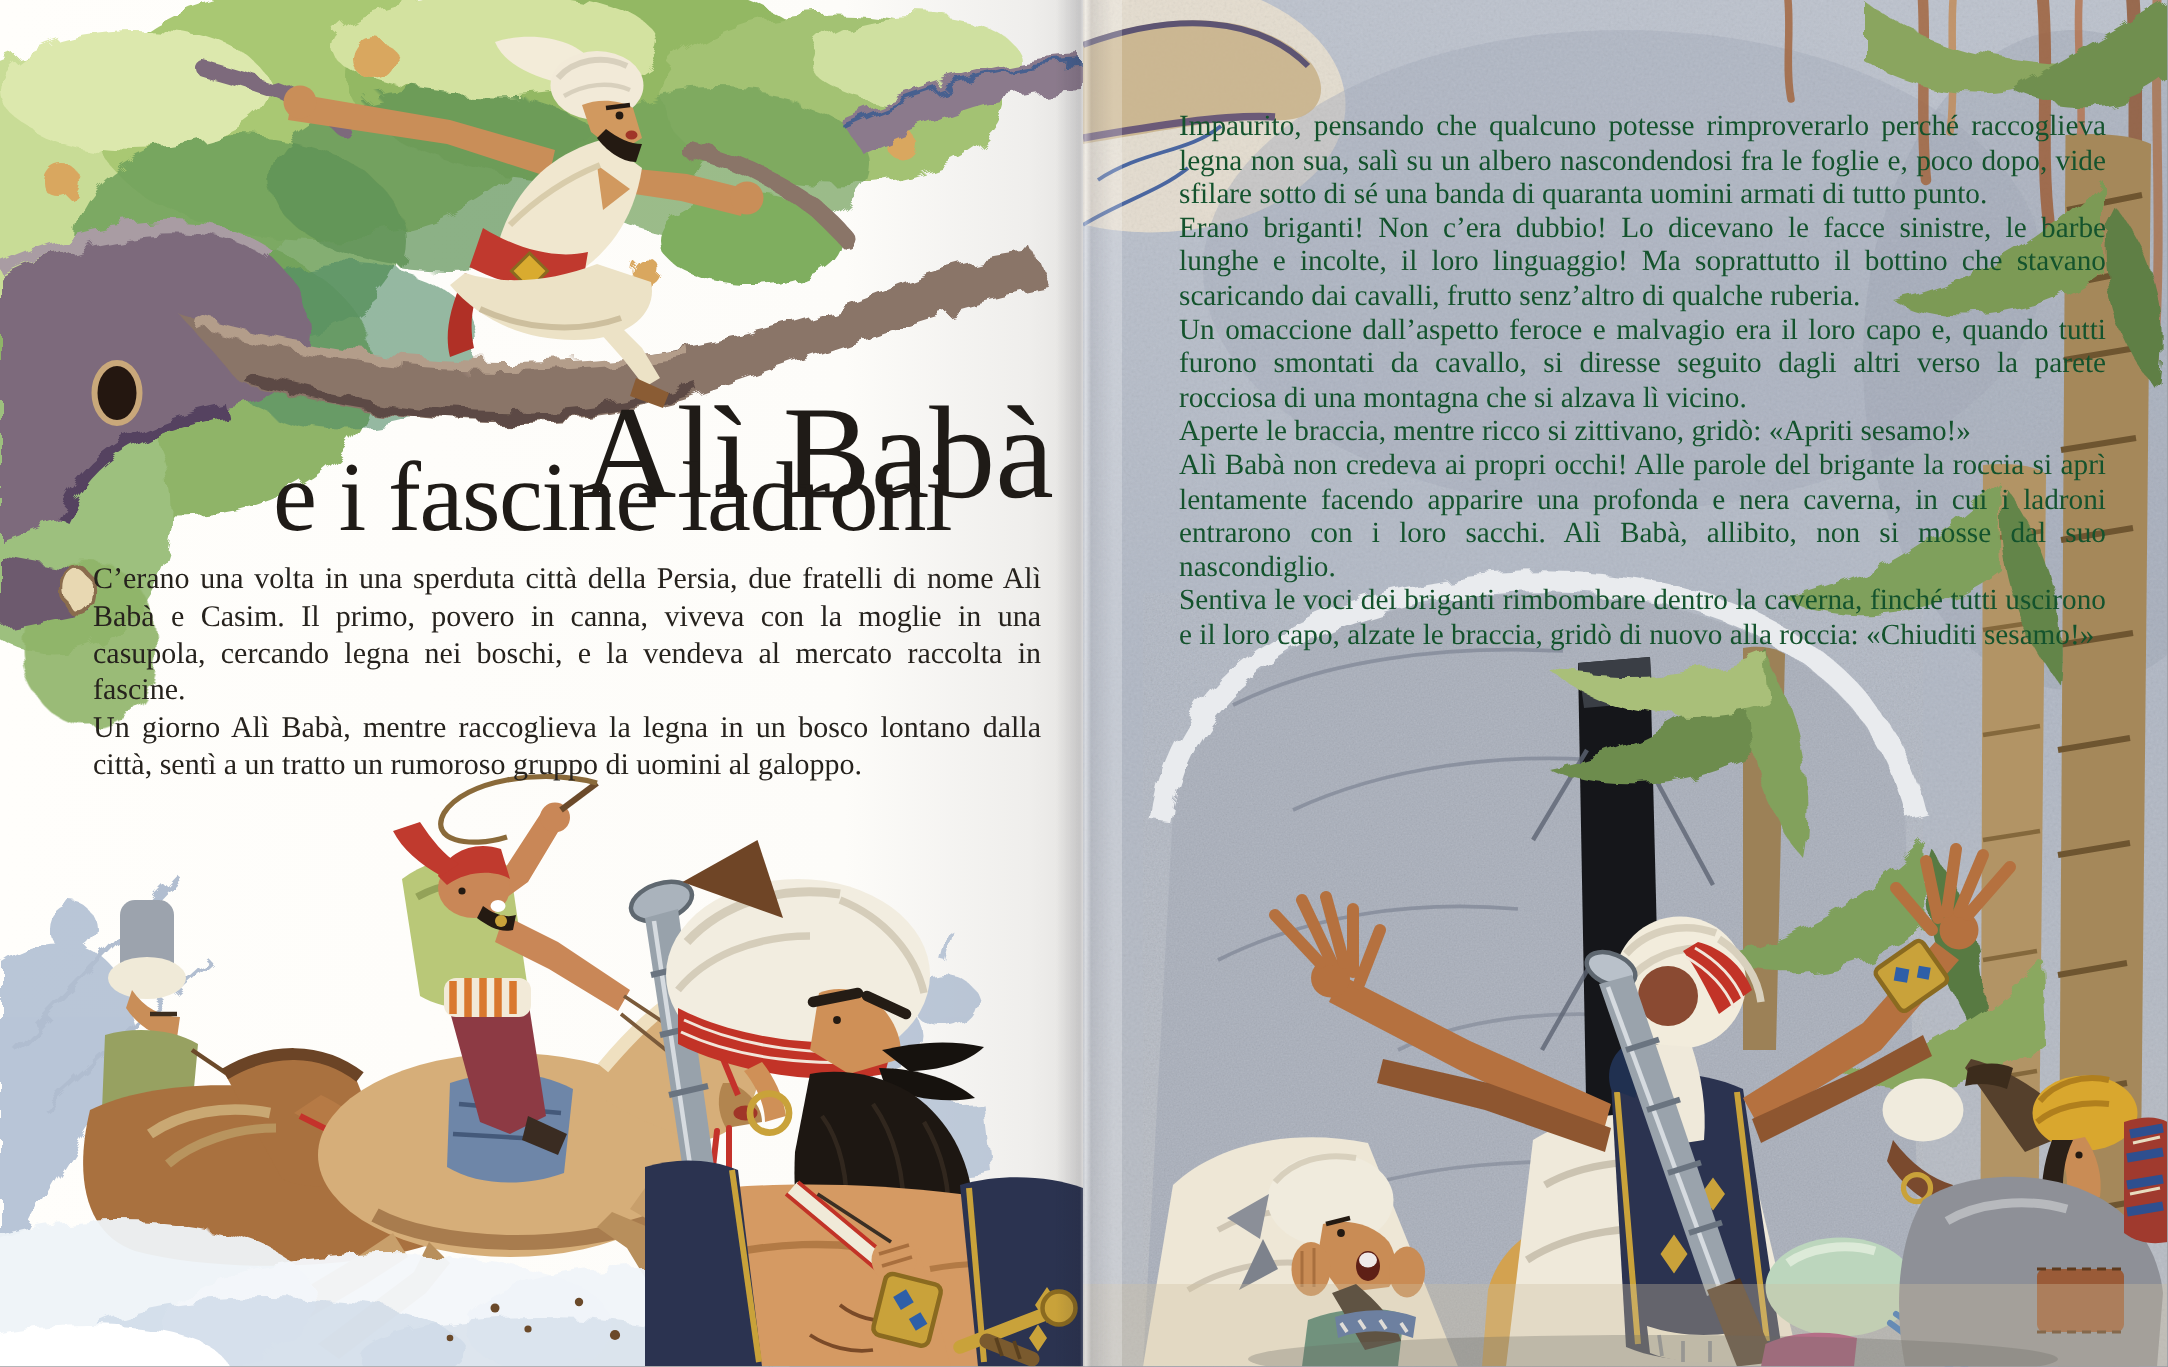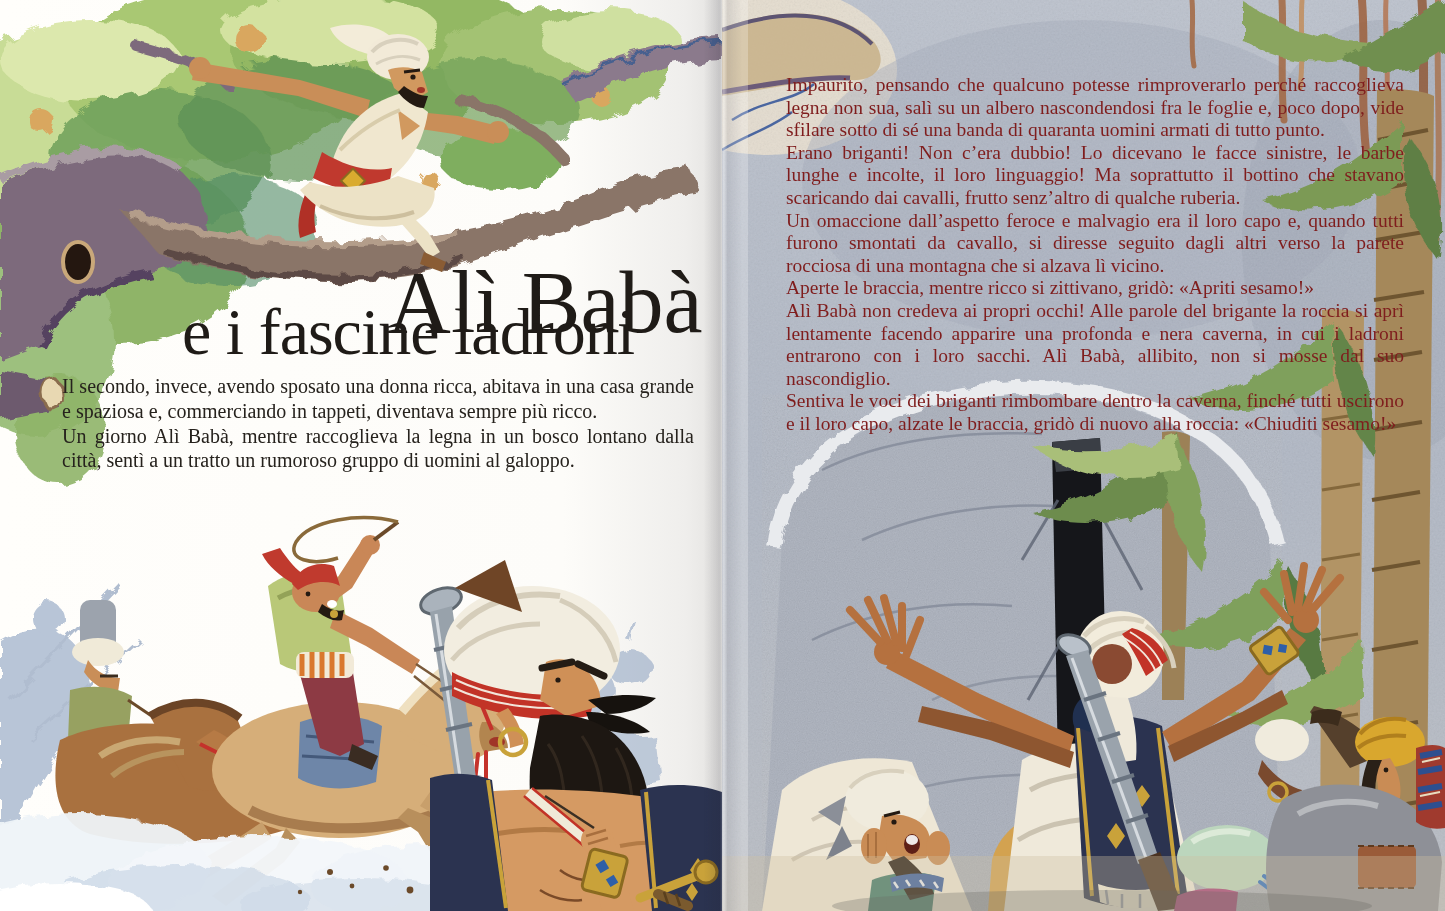--- a/index.html
+++ b/index.html
@@ -12,21 +12,21 @@
   .gutter{position:absolute;left:704px;top:0;width:38px;height:911px;z-index:40;pointer-events:none;
     background:linear-gradient(90deg,rgba(35,35,50,0) 0%,rgba(35,35,50,0.15) 42%,rgba(255,255,255,0.30) 52%,rgba(35,35,50,0.10) 62%,rgba(35,35,50,0) 100%);}
   .illus{position:absolute;left:0;top:0;pointer-events:none;}
   .title{position:absolute;z-index:6;color:#1f1b17;white-space:nowrap;
          font-family:"Liberation Serif", serif;font-weight:normal;}
   .title-1{left:545px;top:208px;transform:translateX(-50%);font-size:88px;letter-spacing:0px;margin-top:44px;}
   .title-2{left:408px;top:294px;transform:translateX(-50%);font-size:66px;letter-spacing:-1px;}
   .bodytext{position:absolute;z-index:6;text-align:justify;color:#26221d;}
   .bodytext p{margin:0;}
   .bt-left{left:62px;top:374px;width:632px;font-size:20px;line-height:24.8px;}
-  .bt-right{left:64px;top:74px;width:618px;font-size:19.5px;line-height:22.6px;color:#7f1d1d;}
+  .bt-right{left:64px;top:74px;width:618px;font-size:19.5px;line-height:22.6px;color:#14532d;}
 </style>
 </head>
 <body>
 
 <div class="spread">
 
   <div class="page page-left">
 
     <svg class="illus" width="722" height="600" viewBox="0 0 722 600">
       <defs>
@@ -95,21 +95,21 @@
         <path d="M404,72 L420,70" stroke="#241a12" stroke-width="3"></path>
         <path d="M404,86 C412,92 420,96 428,96 L424,108 C414,108 404,100 398,92 Z" fill="#241a12"></path>
         <ellipse cx="421" cy="90" rx="4" ry="3" fill="#a03528"></ellipse>
       </g>
     </svg>
 
     <div class="title title-1">Alì Babà</div>
     <div class="title title-2">e i fascine ladroni</div>
 
     <div class="bodytext bt-left">
-      <p>Il secondo, invece, avendo sposato una donna ricca, abitava in una casa grande e spaziosa e, commerciando in tappeti, diventava sempre più ricco.</p>
+      <p>C’erano una volta in una sperduta città della Persia, due fratelli di nome Alì Babà e Casim. Il primo, povero in canna, viveva con la moglie in una casupola, cercando legna nei boschi, e la vendeva al mercato raccolta in fascine.</p>
       <p>Un giorno Alì Babà, mentre raccoglieva la legna in un bosco lontano dalla città, sentì a un tratto un rumoroso gruppo di uomini al galoppo.</p>
     </div>
 
     <svg class="illus" style="top:511px" width="722" height="400" viewBox="0 511 722 400">
       <defs>
         <filter id="roughR" x="-15%" y="-15%" width="130%" height="130%">
           <feTurbulence type="fractalNoise" baseFrequency="0.05" numOctaves="3" seed="11" result="t"></feTurbulence>
           <feDisplacementMap in="SourceGraphic" in2="t" scale="14"></feDisplacementMap>
         </filter>
       </defs>

